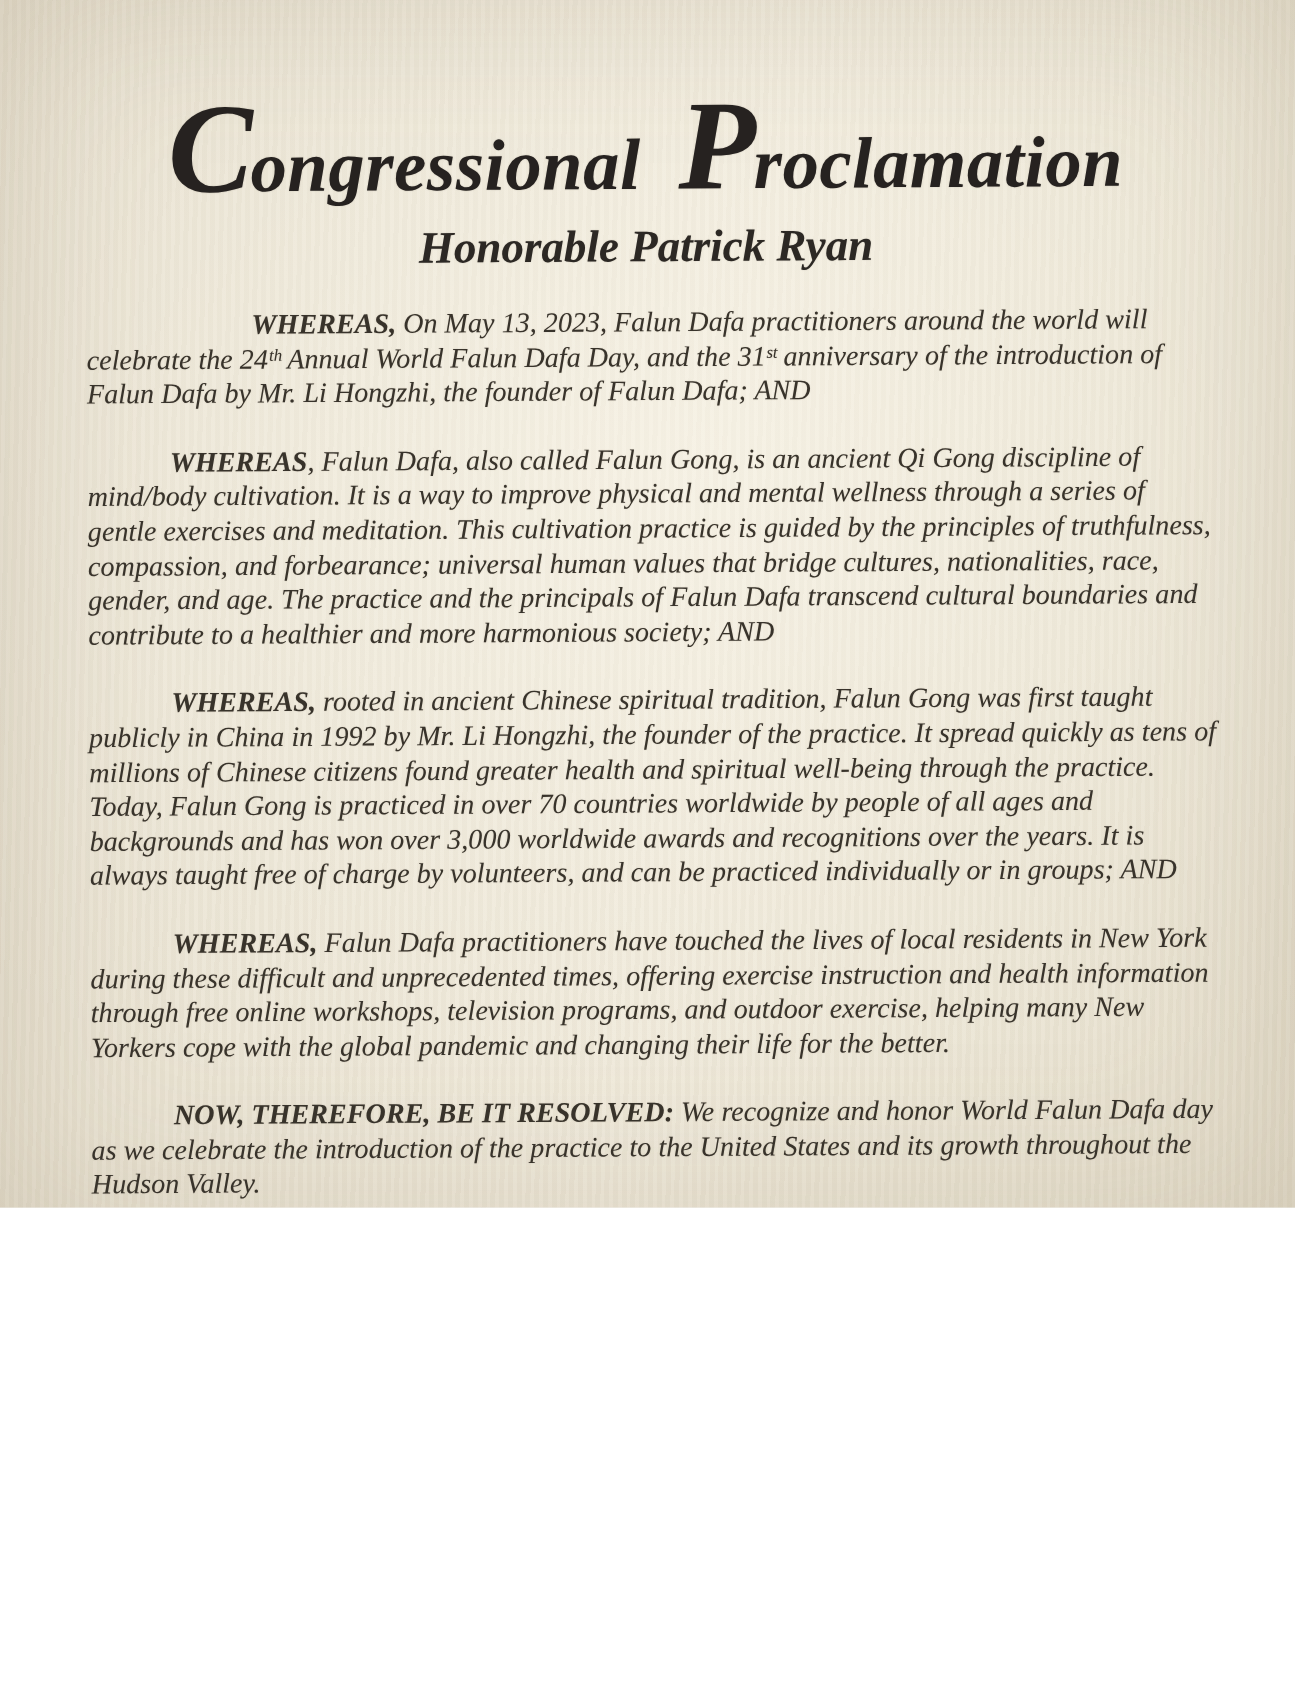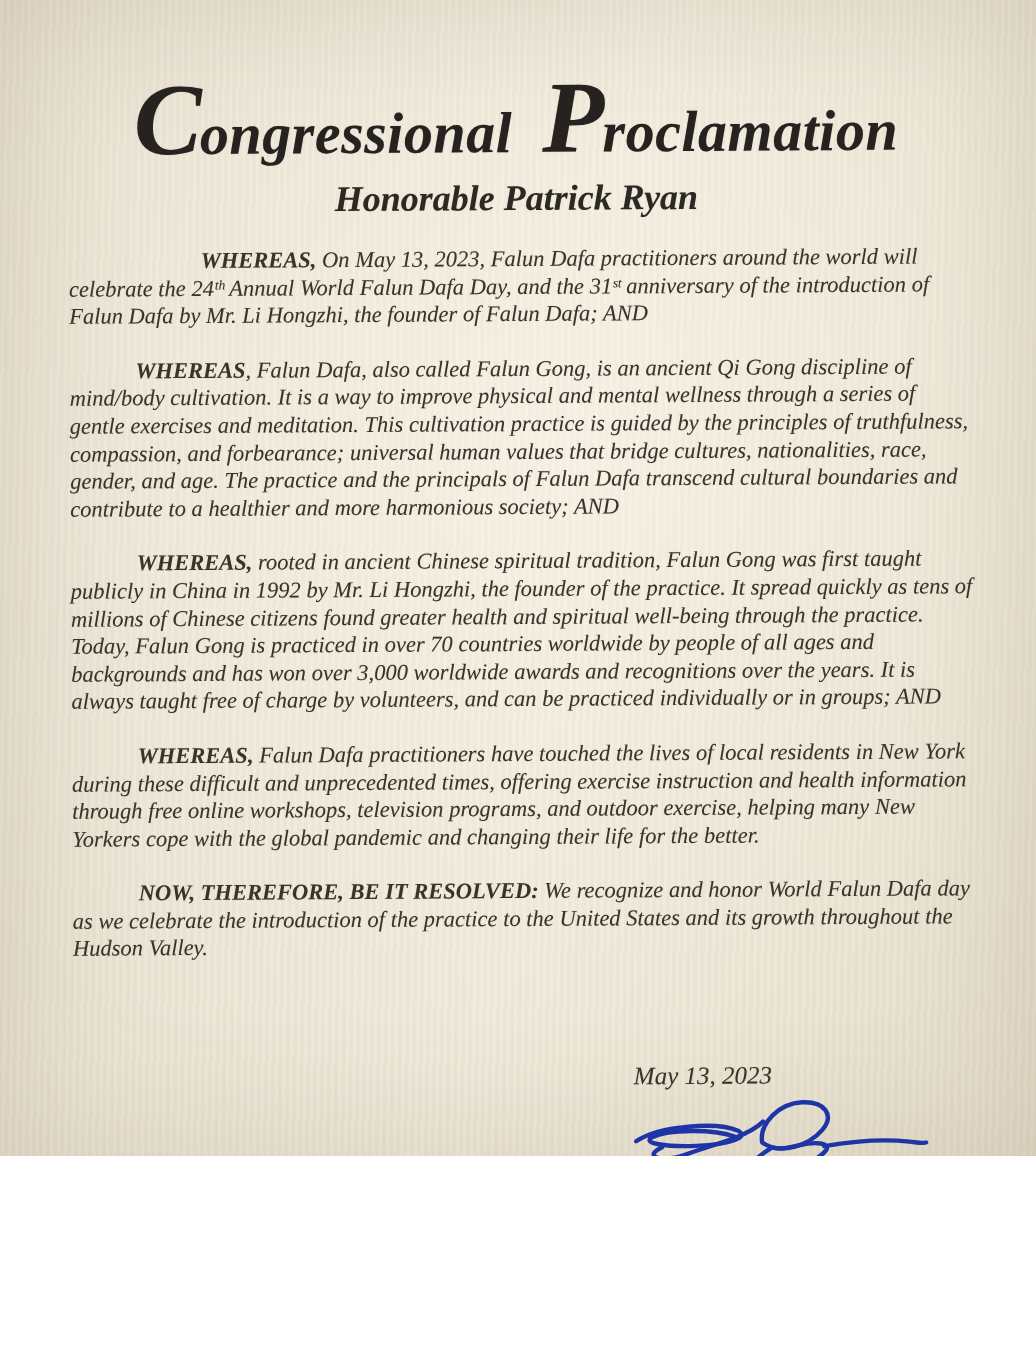--- a/index.html
+++ b/index.html
@@ -1,21 +1,21 @@
 <!DOCTYPE html>
 <html><head>
 <meta charset="utf-8">
 <style>
   html,body{margin:0;padding:0;}
   body{
     width:1036px;height:1350px;overflow:hidden;
     font-family:"Liberation Serif","DejaVu Serif",serif;
   }
   .paper{
-    position:relative;width:1036px;height:1156px;overflow:hidden;
+    position:relative;width:1036px;height:966px;overflow:hidden;
     background:
       radial-gradient(130% 95% at 52% 38%, rgba(255,252,242,0.45), rgba(255,252,242,0) 62%),
       repeating-linear-gradient(91deg, rgba(255,255,255,0.045) 0 3px, rgba(122,106,78,0.035) 3px 7px),
       linear-gradient(100deg,#e6dfce 0%,#ebe5d5 28%,#efe9da 54%,#eae4d3 78%,#e5decc 100%);
     box-shadow:inset 0 0 140px rgba(120,100,68,0.16);
   }
   .content{
     position:absolute;inset:0;
     transform:rotate(-0.35deg);
     transform-origin:50% 40%;

